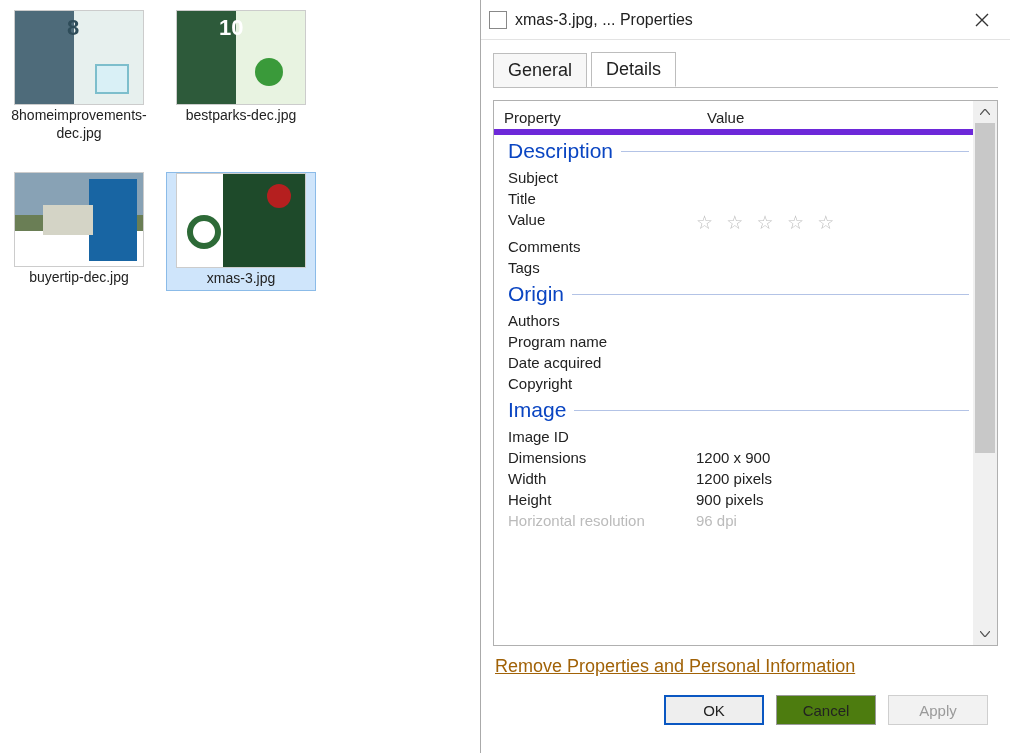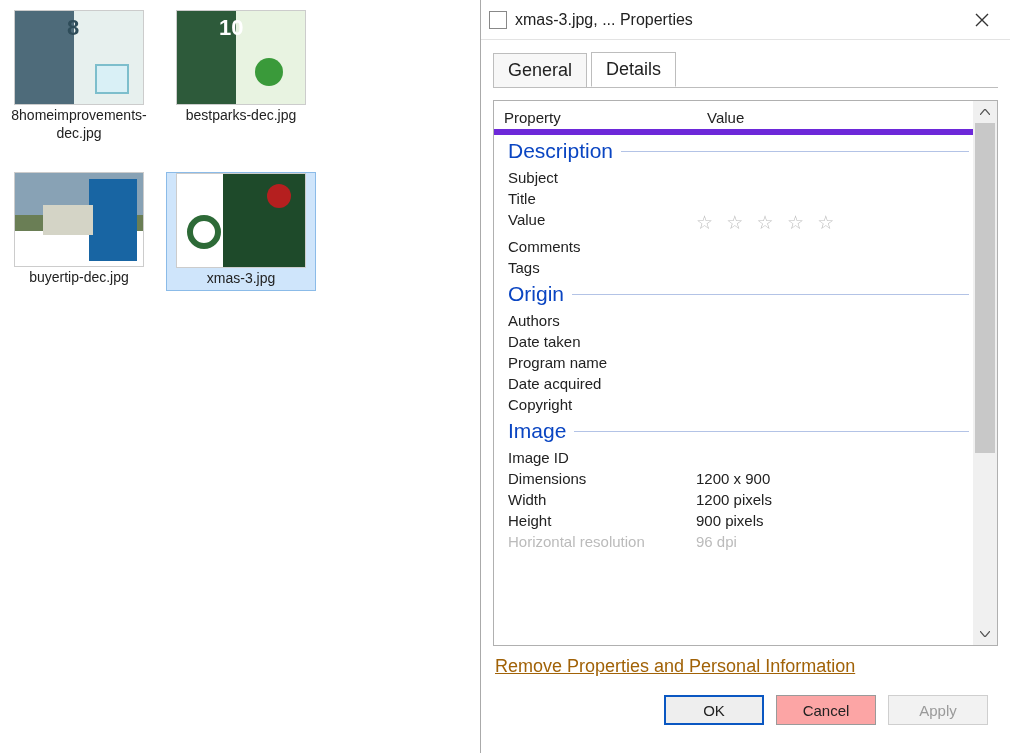--- a/index.html
+++ b/index.html
@@ -162,21 +162,21 @@
     padding: 10px 2px 4px 2px; font-size:18px;
   }
 
   .buttons {
     display:flex; justify-content:flex-end; gap:12px;
     padding: 14px 10px 16px 0;
   }
   .btn {
     width:100px; height:30px;
     border:1px solid #9a9a9a;
-    background:#fca5a5;
+    background:#4d7c0f;
     display:flex; align-items:center; justify-content:center;
     font-size:15px;
   }
   .btn.default { border:2px solid #0a57c2; background:#eee; }
   .btn.disabled { color:#9a9a9a; background:#f2f2f2; border-color:#cfcfcf; }
 </style>
 </head>
 <body>
 
 <div class="files">
@@ -251,24 +251,20 @@
 
         <div class="section">
           <span class="label">Origin</span>
           <span class="rule"></span>
         </div>
         <div class="field">
           <span class="fname">Authors</span>
           <span class="fval"></span>
         </div>
         <div class="field">
-          <span class="fname">Date taken</span>
-          <span class="fval"></span>
-        </div>
-        <div class="field">
           <span class="fname">Program name</span>
           <span class="fval"></span>
         </div>
         <div class="field">
           <span class="fname">Date acquired</span>
           <span class="fval"></span>
         </div>
         <div class="field">
           <span class="fname">Copyright</span>
           <span class="fval"></span>

